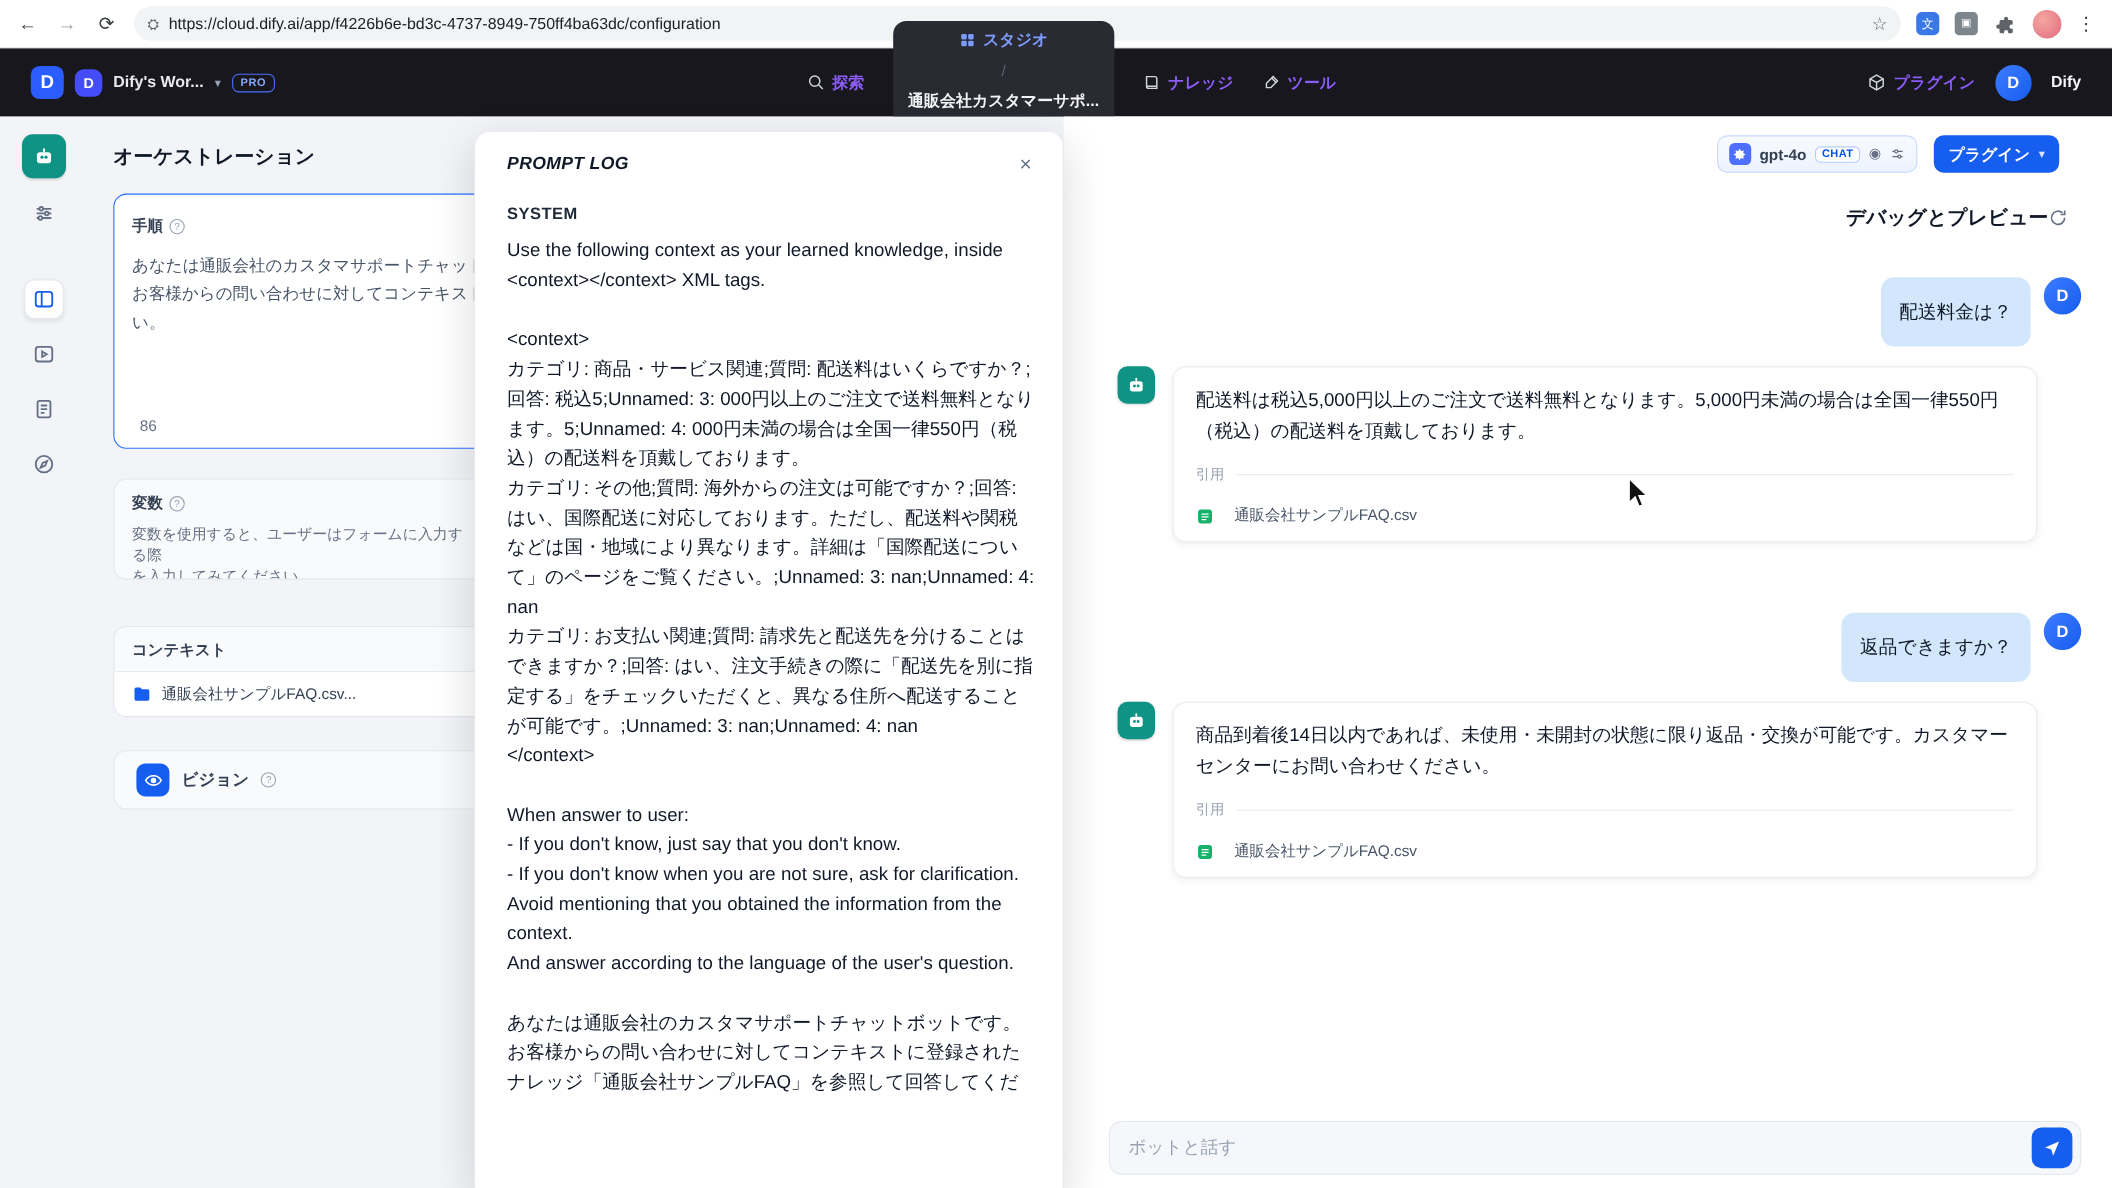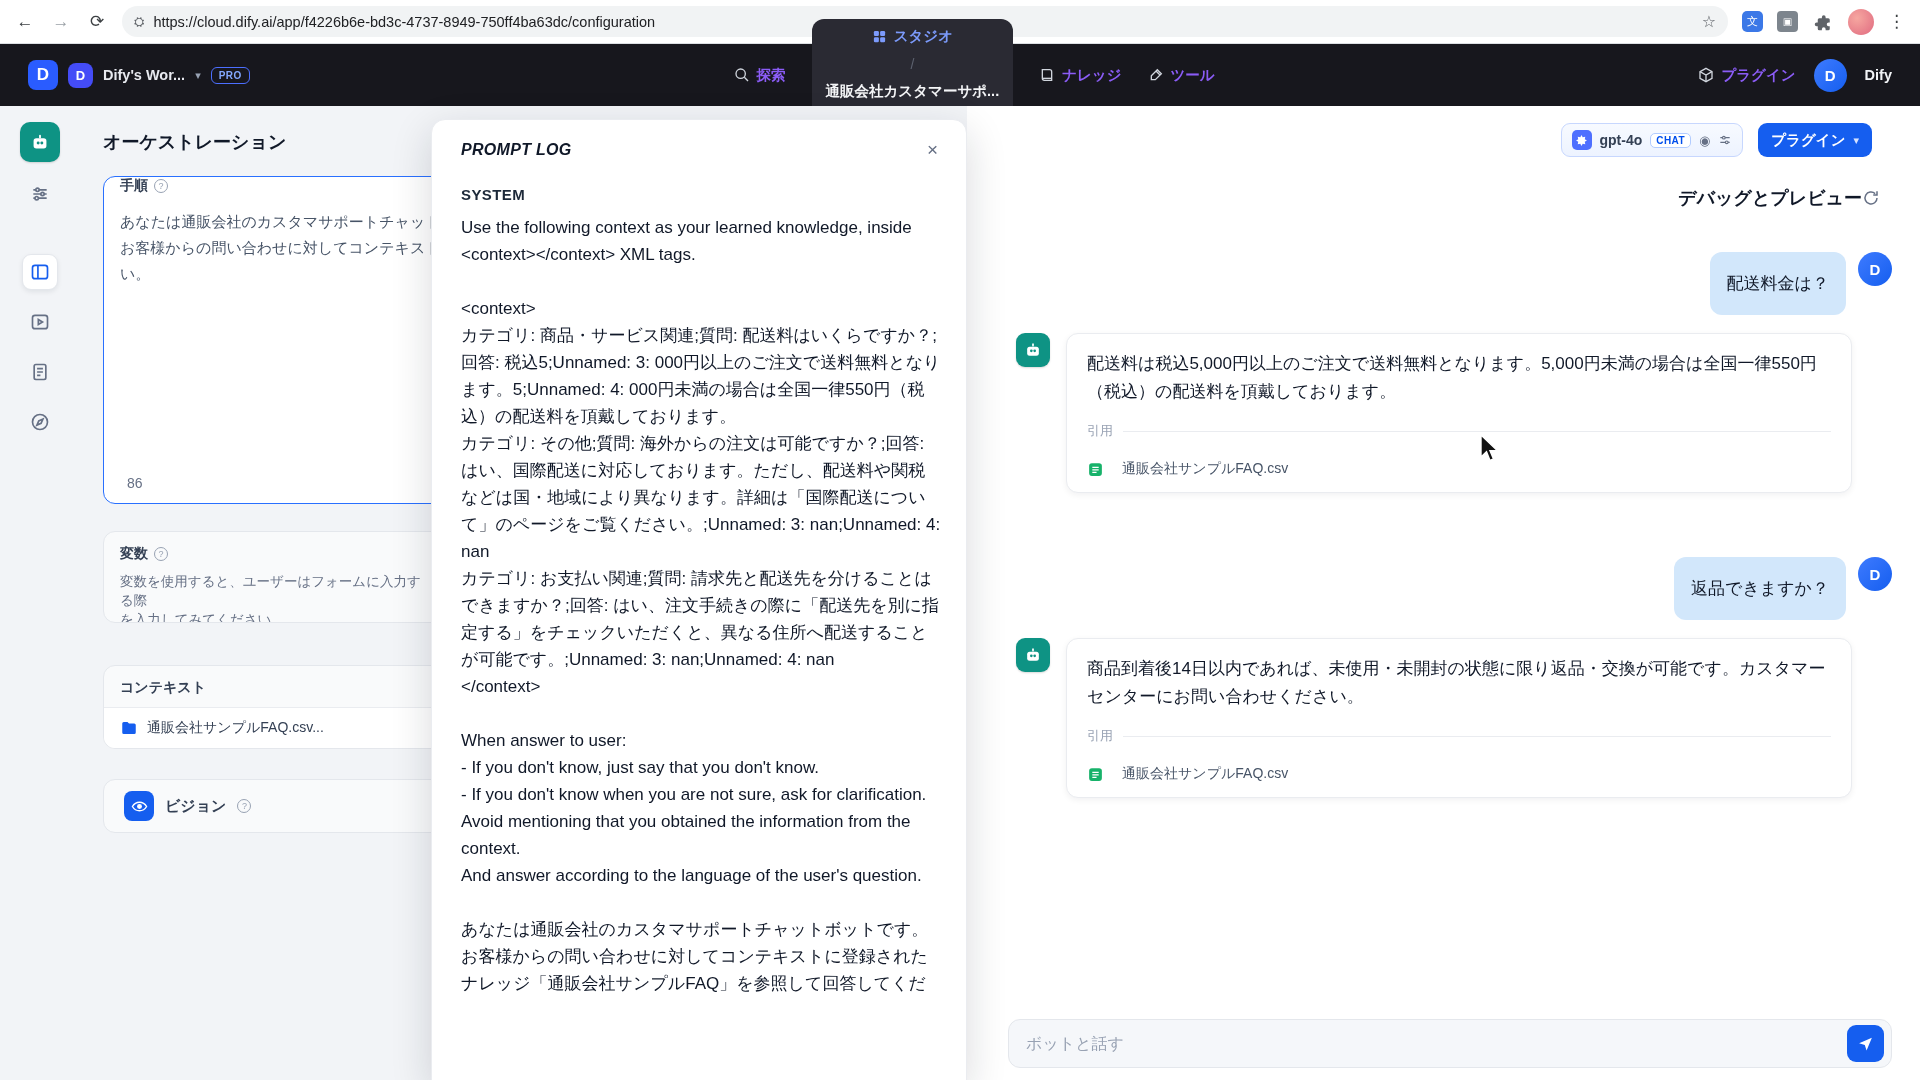--- a/index.html
+++ b/index.html
@@ -63,22 +63,22 @@
     justify-content:center; cursor:pointer; }
   .rail-ic svg { stroke:#667085; }
   .rail-ic.active { background:#fff; border:1px solid #e4e7ec; box-shadow:0 2px 5px rgba(16,24,40,.08); }
   .rail-ic.active svg { stroke:#155eef; }
   .rail-gap { height:14px; }
 
   
   .config { position:absolute; left:80px; top:0; width:372px; padding:24px 0 0 23px; }
   .cfg-title { font-size:18px; font-weight:bold; color:#101828; }
   .card { background:#fff; border:1px solid #e4e7ec; border-radius:12px; width:348px; }
-  .steps-card { margin-top:22px; height:328px; border:1.5px solid #2970ff; position:relative;
-    padding:0 16px; overflow:hidden; }
+  .steps-card { margin-top:22px; height:232px; border:1.5px solid #2970ff; position:relative;
+    padding:20px 16px; overflow:hidden; }
   .card-label-row { display:flex; align-items:center; gap:6px; }
   .card-label { font-size:14px; font-weight:bold; color:#344054; }
   .help { width:14px; height:14px; border-radius:50%; border:1px solid #98a2b3; color:#98a2b3;
     font-size:9px; display:inline-flex; align-items:center; justify-content:center; }
   .steps-text { margin-top:14px; font-size:15px; line-height:26px; color:#475467;
     white-space:pre-wrap; width:330px; }
   .steps-count { position:absolute; left:23px; bottom:12px; font-size:14px; color:#667085; }
   .vars-card { margin-top:27px; background:#f9fafb; padding:13px 16px; height:92px; overflow:hidden; }
   .vars-hint { margin-top:9px; font-size:13.5px; line-height:19px; color:#667085; white-space:pre-wrap; }
   .ctx-card { margin-top:42px; background:#f9fafb; overflow:hidden; }

